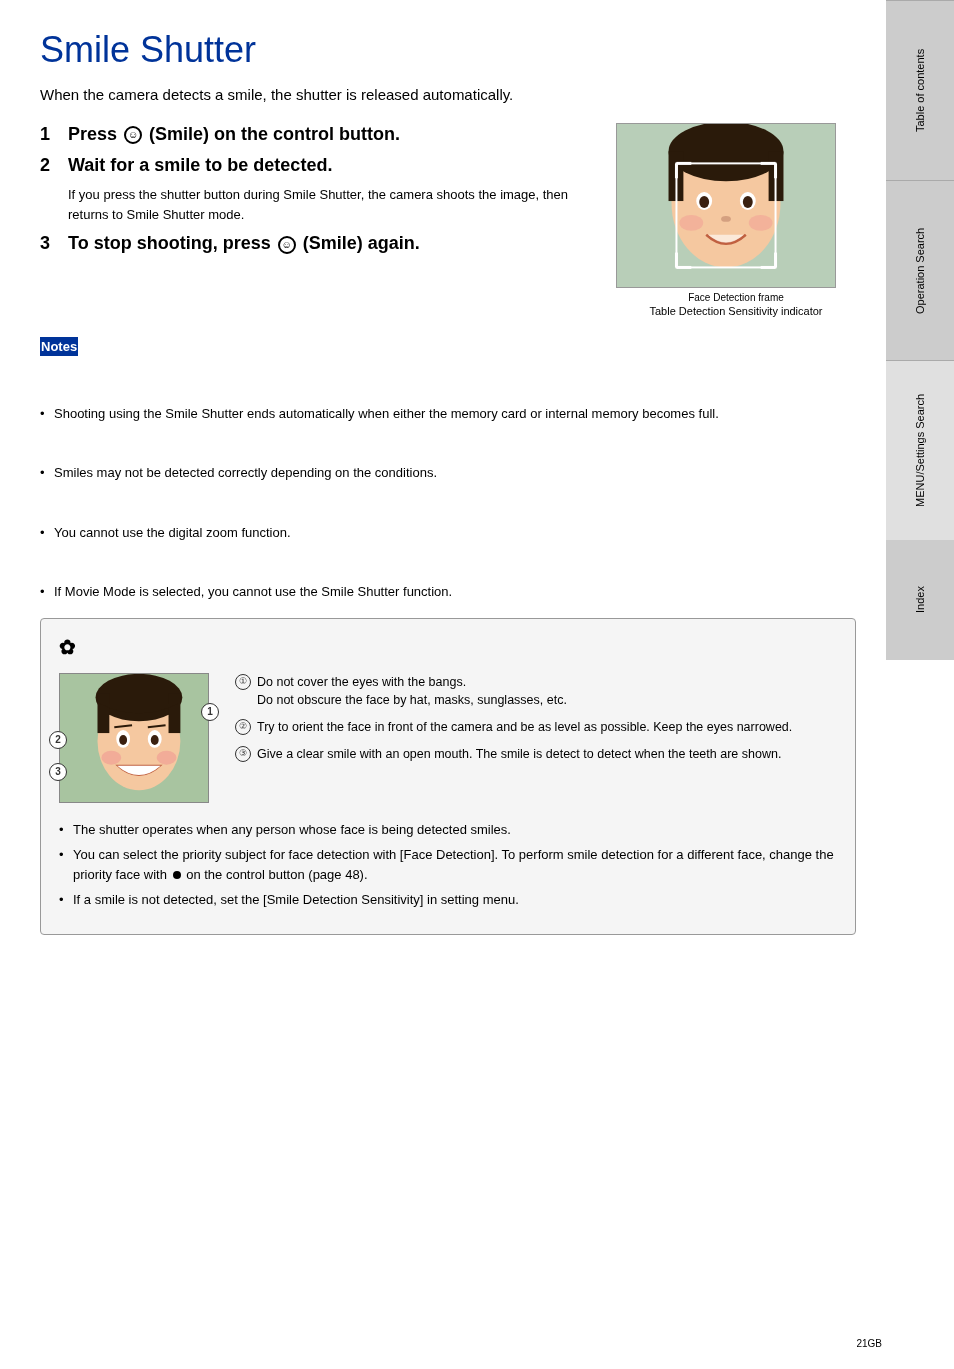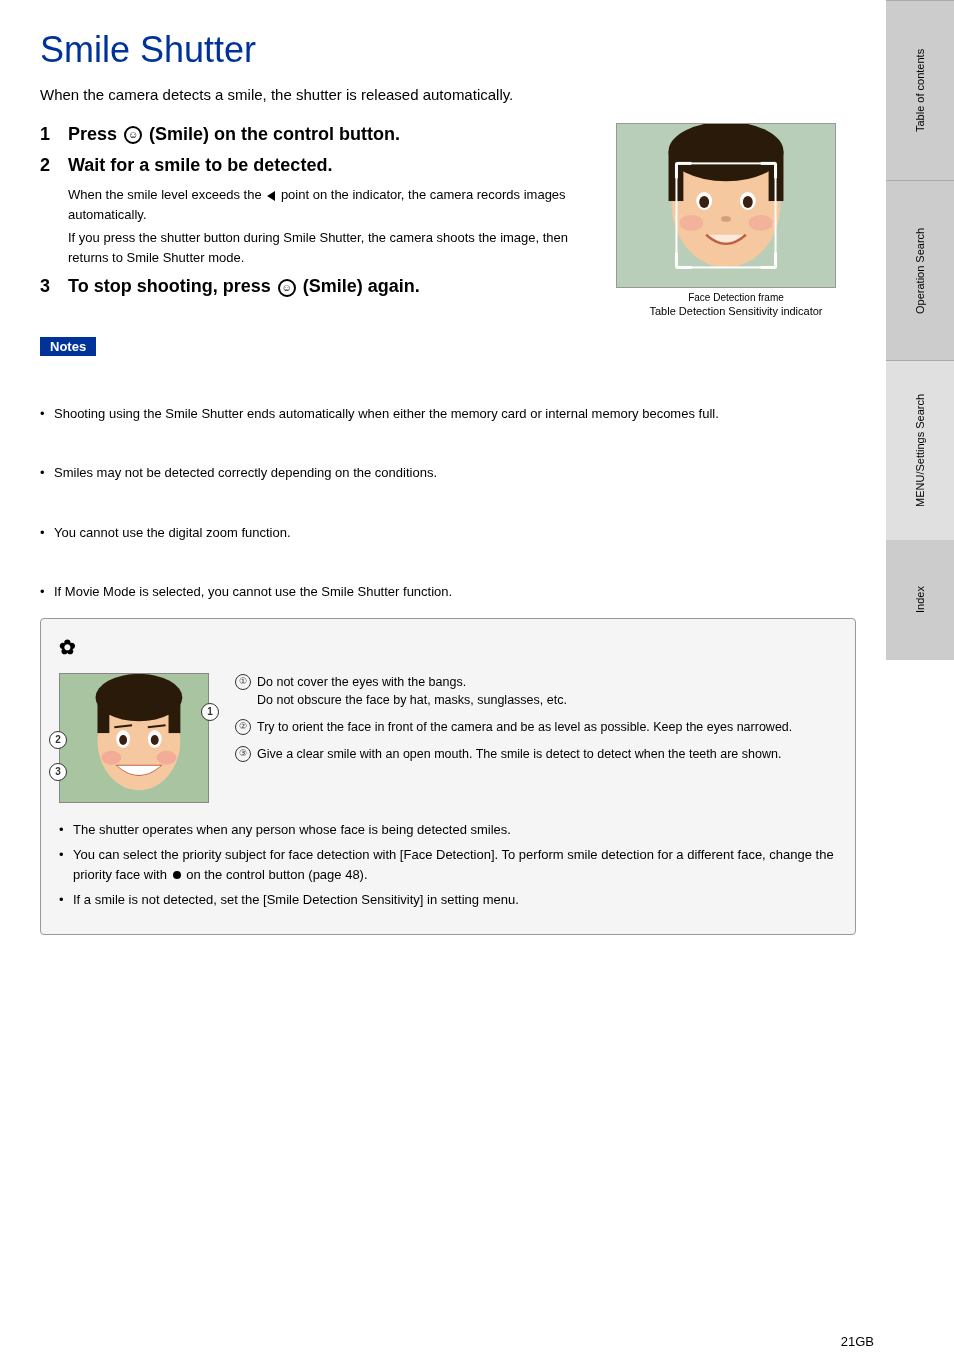--- a/index.html
+++ b/index.html
@@ -123,21 +123,21 @@
       margin-top: 20px;
       margin-bottom: 16px;
     }
 
     .notes-badge {
       display: inline-block;
       background: #003399;
       color: #fff;
       font-size: 13px;
       font-weight: bold;
-      padding: 2px 10px;
+      padding: 2px 1px;
       margin-bottom: 8px;
     }
 
     .notes-list {
       list-style: none;
       padding-left: 0;
     }
 
     .notes-list li {
       font-size: 13px;
@@ -307,22 +307,22 @@
       display: flex;
       align-items: center;
       justify-content: center;
       flex: 1;
       max-height: 120px;
     }
 
     .page-number {
       position: absolute;
       bottom: 20px;
-      right: 80px;
-      font-size: 13px;
+      right: 72px;
+      font-size: 10px;
       color: #000;
       text-align: center;
     }
 
     .triangle-left {
       display: inline-block;
       width: 0;
       height: 0;
       border-top: 5px solid transparent;
       border-bottom: 5px solid transparent;
@@ -358,21 +358,20 @@
         <span class="step-text">
           Press <span class="icon-circle">☺</span> (Smile) on the control button.
         </span>
       </div>
 
       <div class="step">
         <span class="step-number">2</span>
         <span class="step-text">Wait for a smile to be detected.</span>
       </div>
       <div class="step2-content">
-        <p class="step2-desc">When the smile level exceeds the <span class="triangle-left"></span> point on the indicator, the camera records images automatically.</p>
         <p class="step2-desc">If you press the shutter button during Smile Shutter, the camera shoots the image, then returns to Smile Shutter mode.</p>
       </div>
 
       <div class="step">
         <span class="step-number">3</span>
         <span class="step-text">
           To stop shooting, press <span class="icon-circle">☺</span> (Smile) again.
         </span>
       </div>
     </div>

